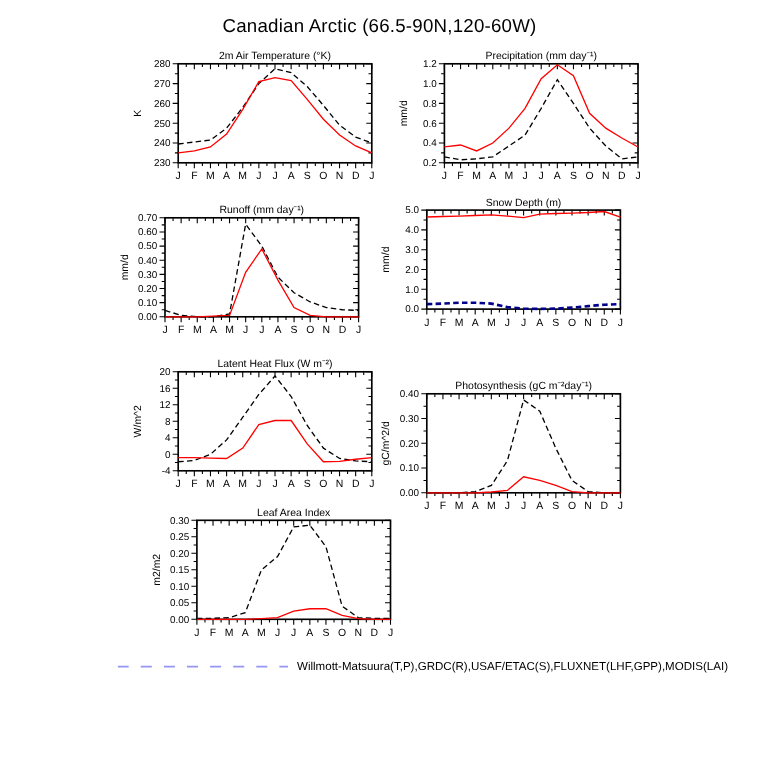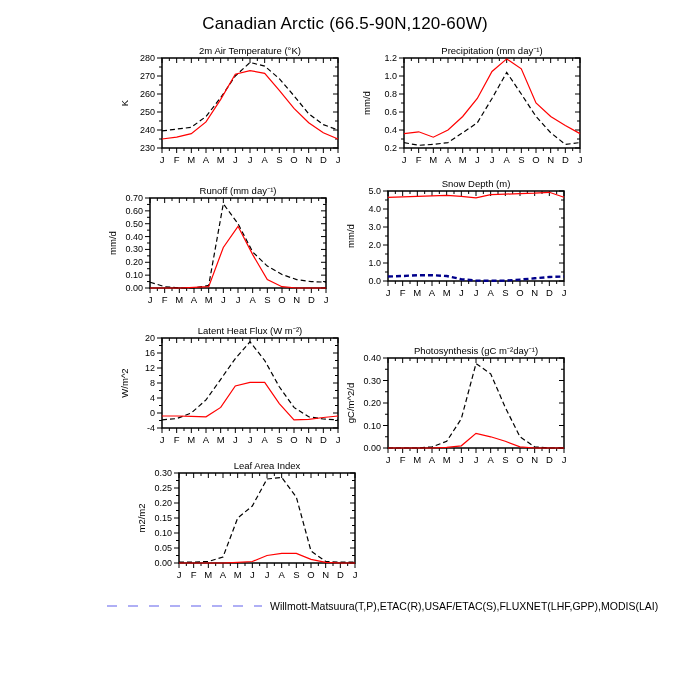--- a/index.html
+++ b/index.html
@@ -726,15 +726,15 @@
         <polyline points="47.0,103.1 61.7,103.1 76.3,102.5 91.0,98.0 105.7,59.0 120.3,47.0 135.0,20.0 149.7,18.5 164.3,38.0 179.0,92.0 193.7,102.5 208.3,103.1 223.0,103.1" fill="none" stroke="#000000" stroke-width="1.2" stroke-dasharray="5,3"></polyline>
         <polyline points="47.0,104.0 61.7,104.0 76.3,104.0 91.0,104.0 105.7,103.4 120.3,102.5 135.0,96.5 149.7,94.4 164.3,94.4 179.0,100.4 193.7,103.4 208.3,104.0 223.0,104.0" fill="none" stroke="#FF0000" stroke-width="1.2"></polyline>
       </svg></div>
 </div>
 
 <div class="legend">
   <div class="legend-row">
     <svg>
         <line x1="0" y1="6" x2="155" y2="6" stroke="#9595F2" stroke-width="1.5" stroke-dasharray="10,11"></line>
       </svg>
-    <span class="legend-label">Willmott-Matsuura(T,P),ETAC(R),USAF/ETAC(S),FLUXNET(LHF,GPP),MODIS(LAI)</span>
+    <span class="legend-label">Willmott-Matsuura(T,P),GRDC(R),USAF/ETAC(S),FLUXNET(LHF,GPP),MODIS(LAI)</span>
   </div>
 </div>
 
 </body></html>

